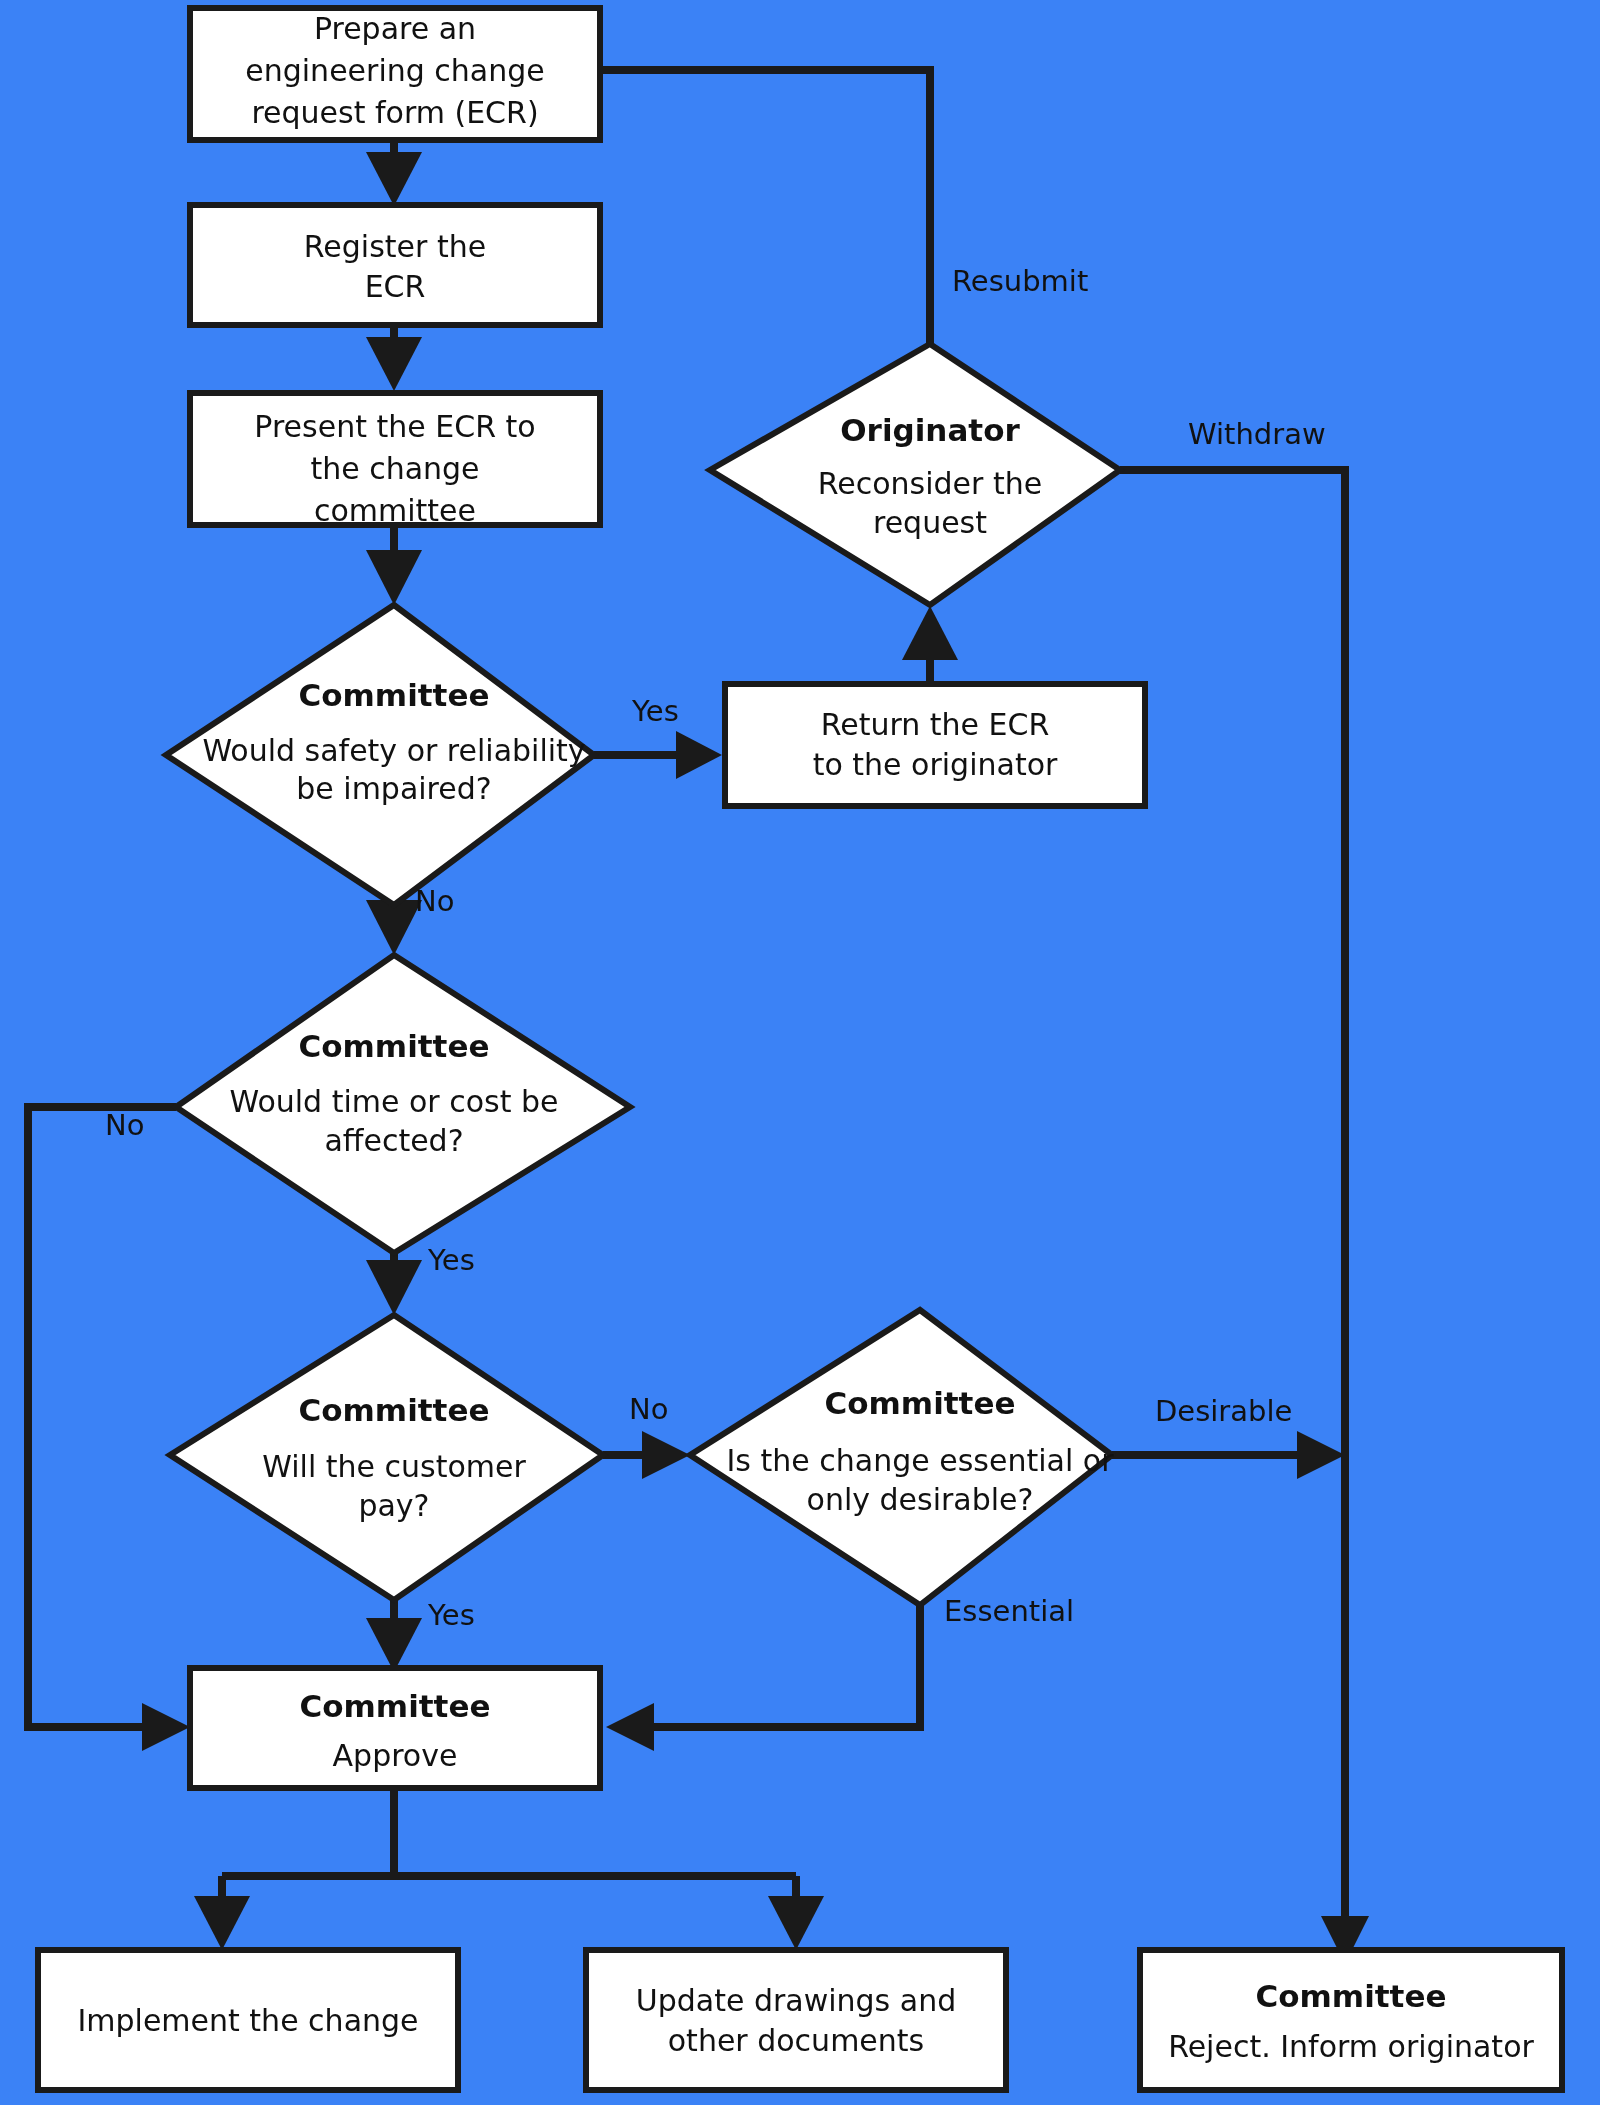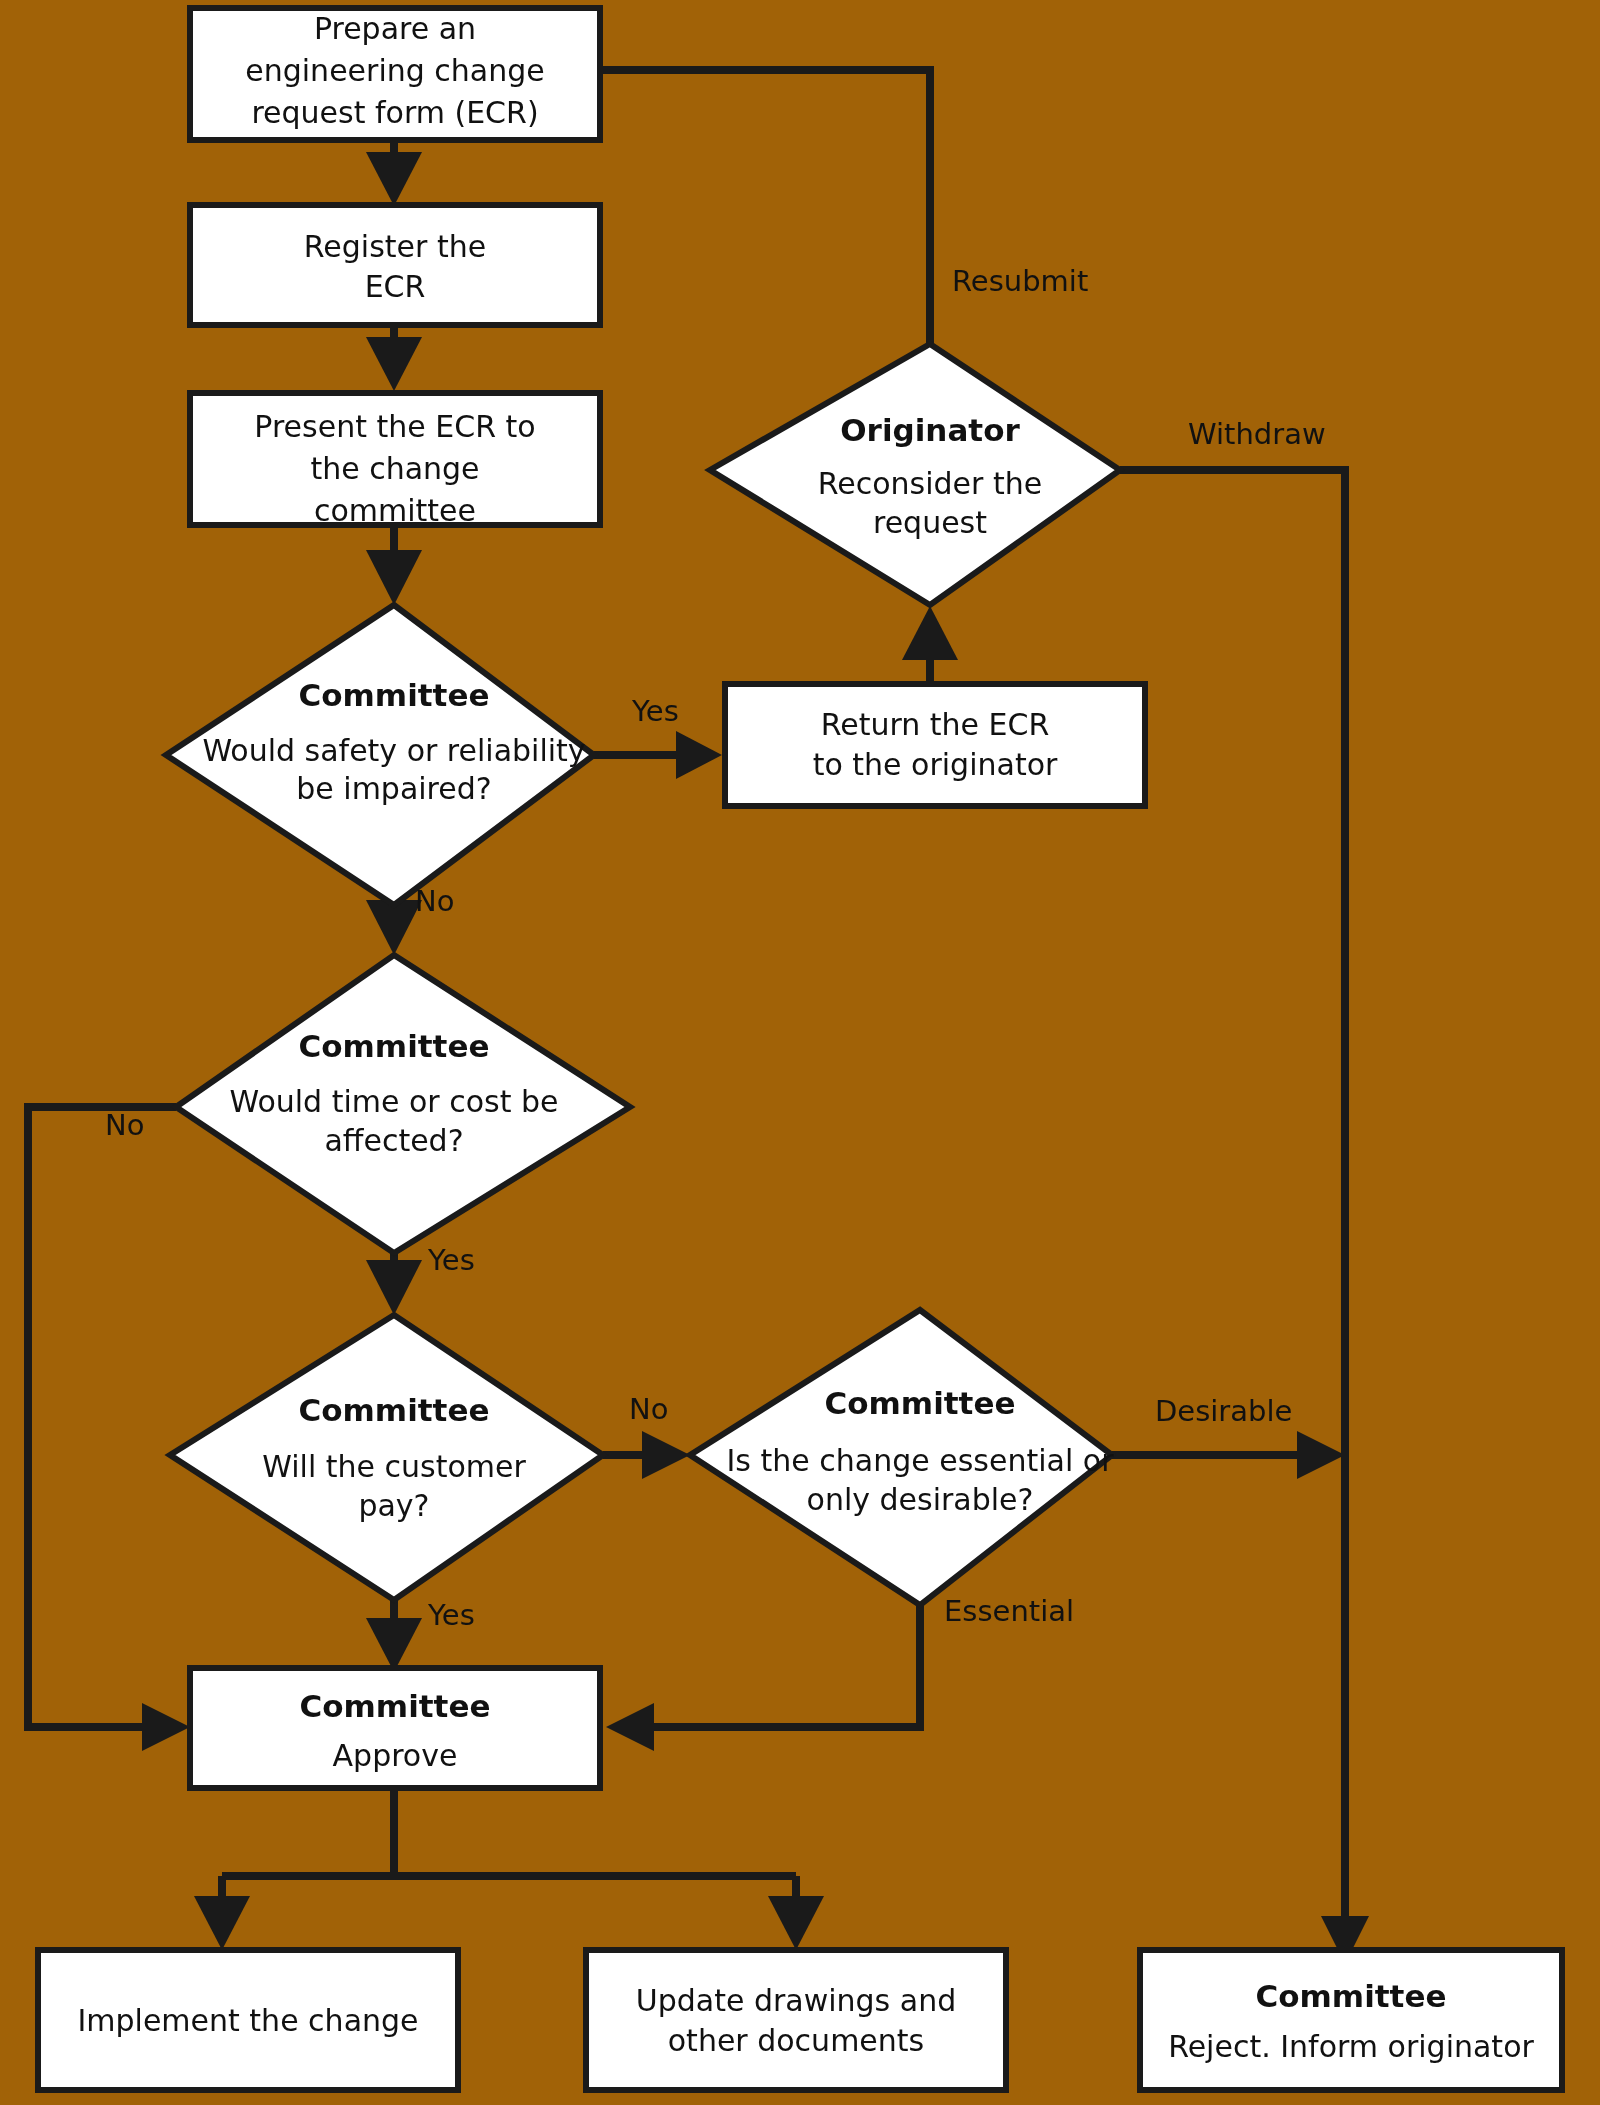--- a/index.html
+++ b/index.html
@@ -4,21 +4,21 @@
 <style>
   html, body {
     margin: 0;
     padding: 0;
     background: #ffffff;
   }
   #flow-root {
     position: relative;
     width: 1600px;
     height: 2105px;
-    background: #a16207;
+    background: #3b82f6;
     font-family: "DejaVu Sans", sans-serif;
   }
   svg#flow-svg {
     position: absolute;
     top: 0; left: 0;
     width: 1600px;
     height: 2105px;
     display: block;
   }
   .shape-stroke {

